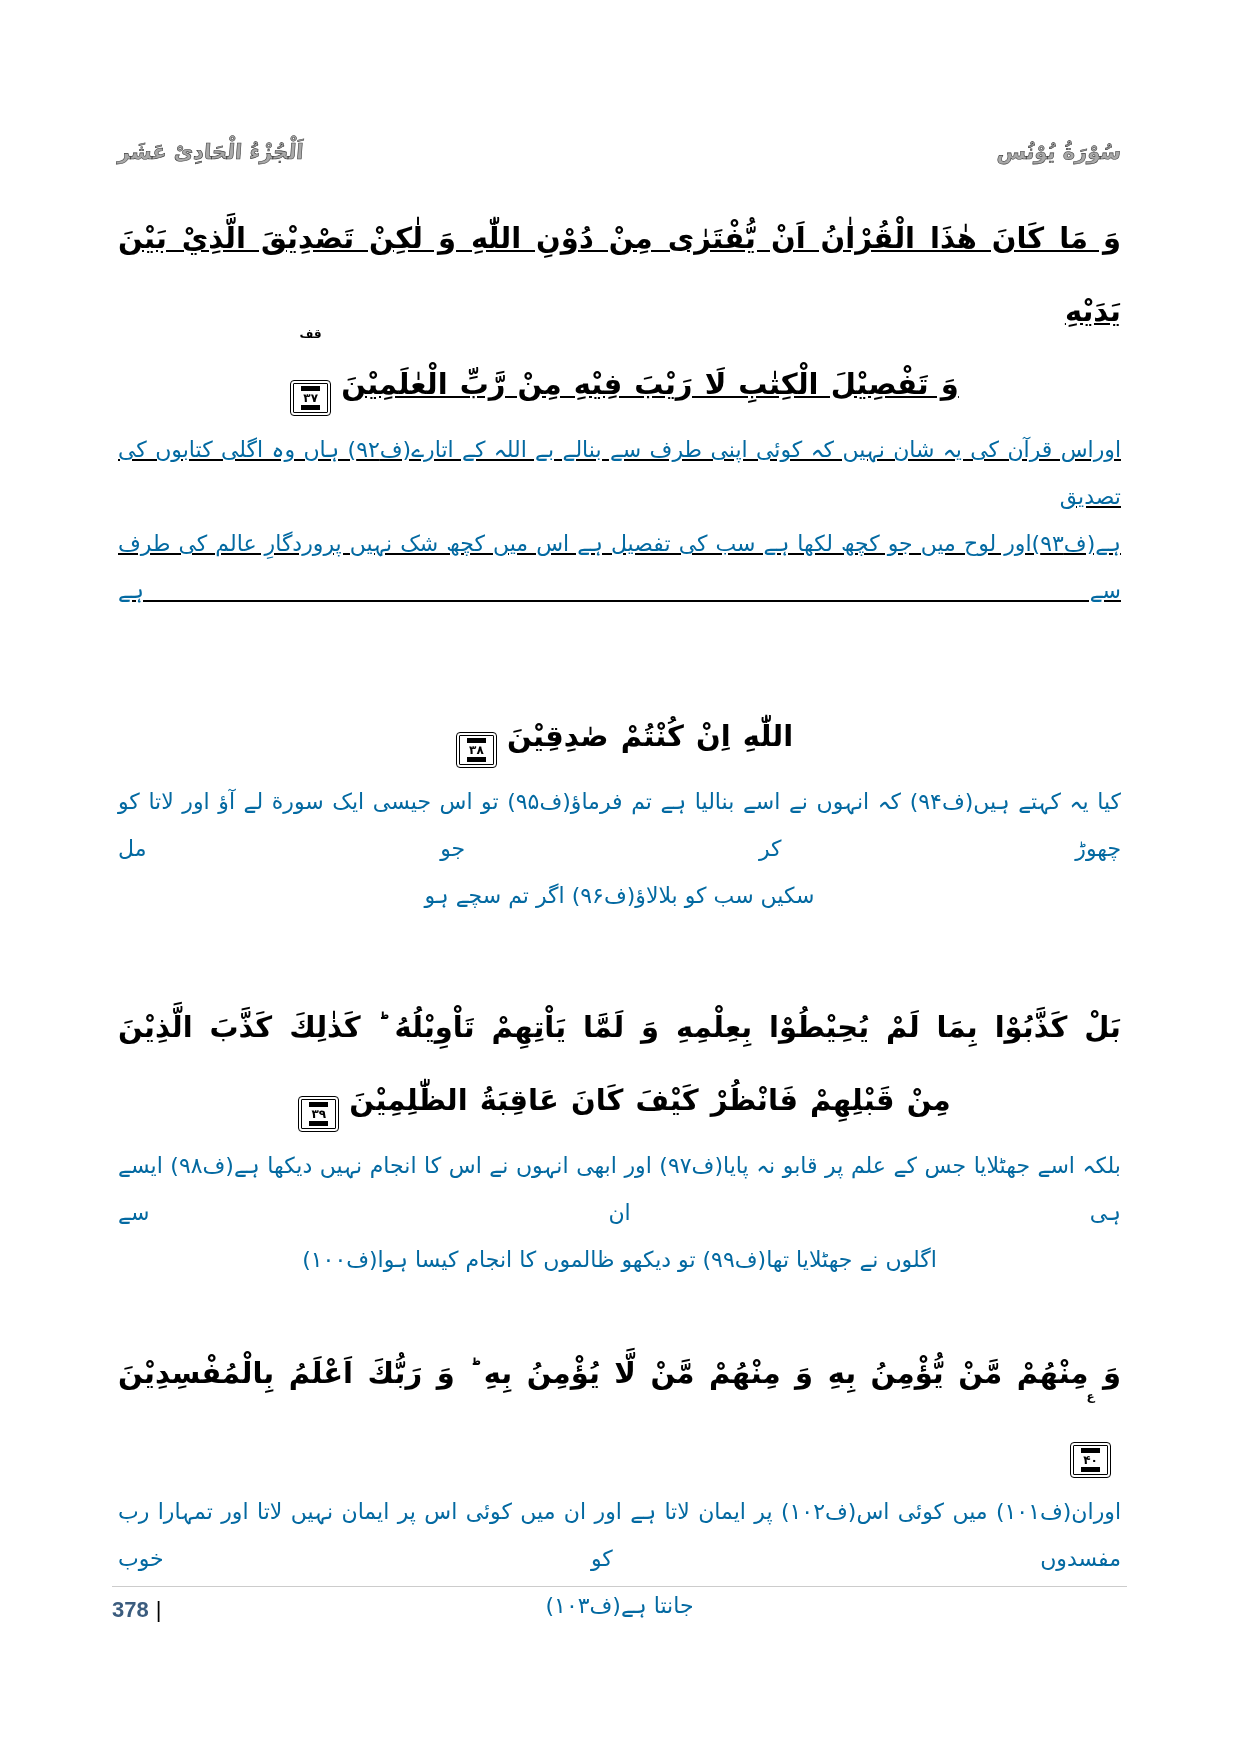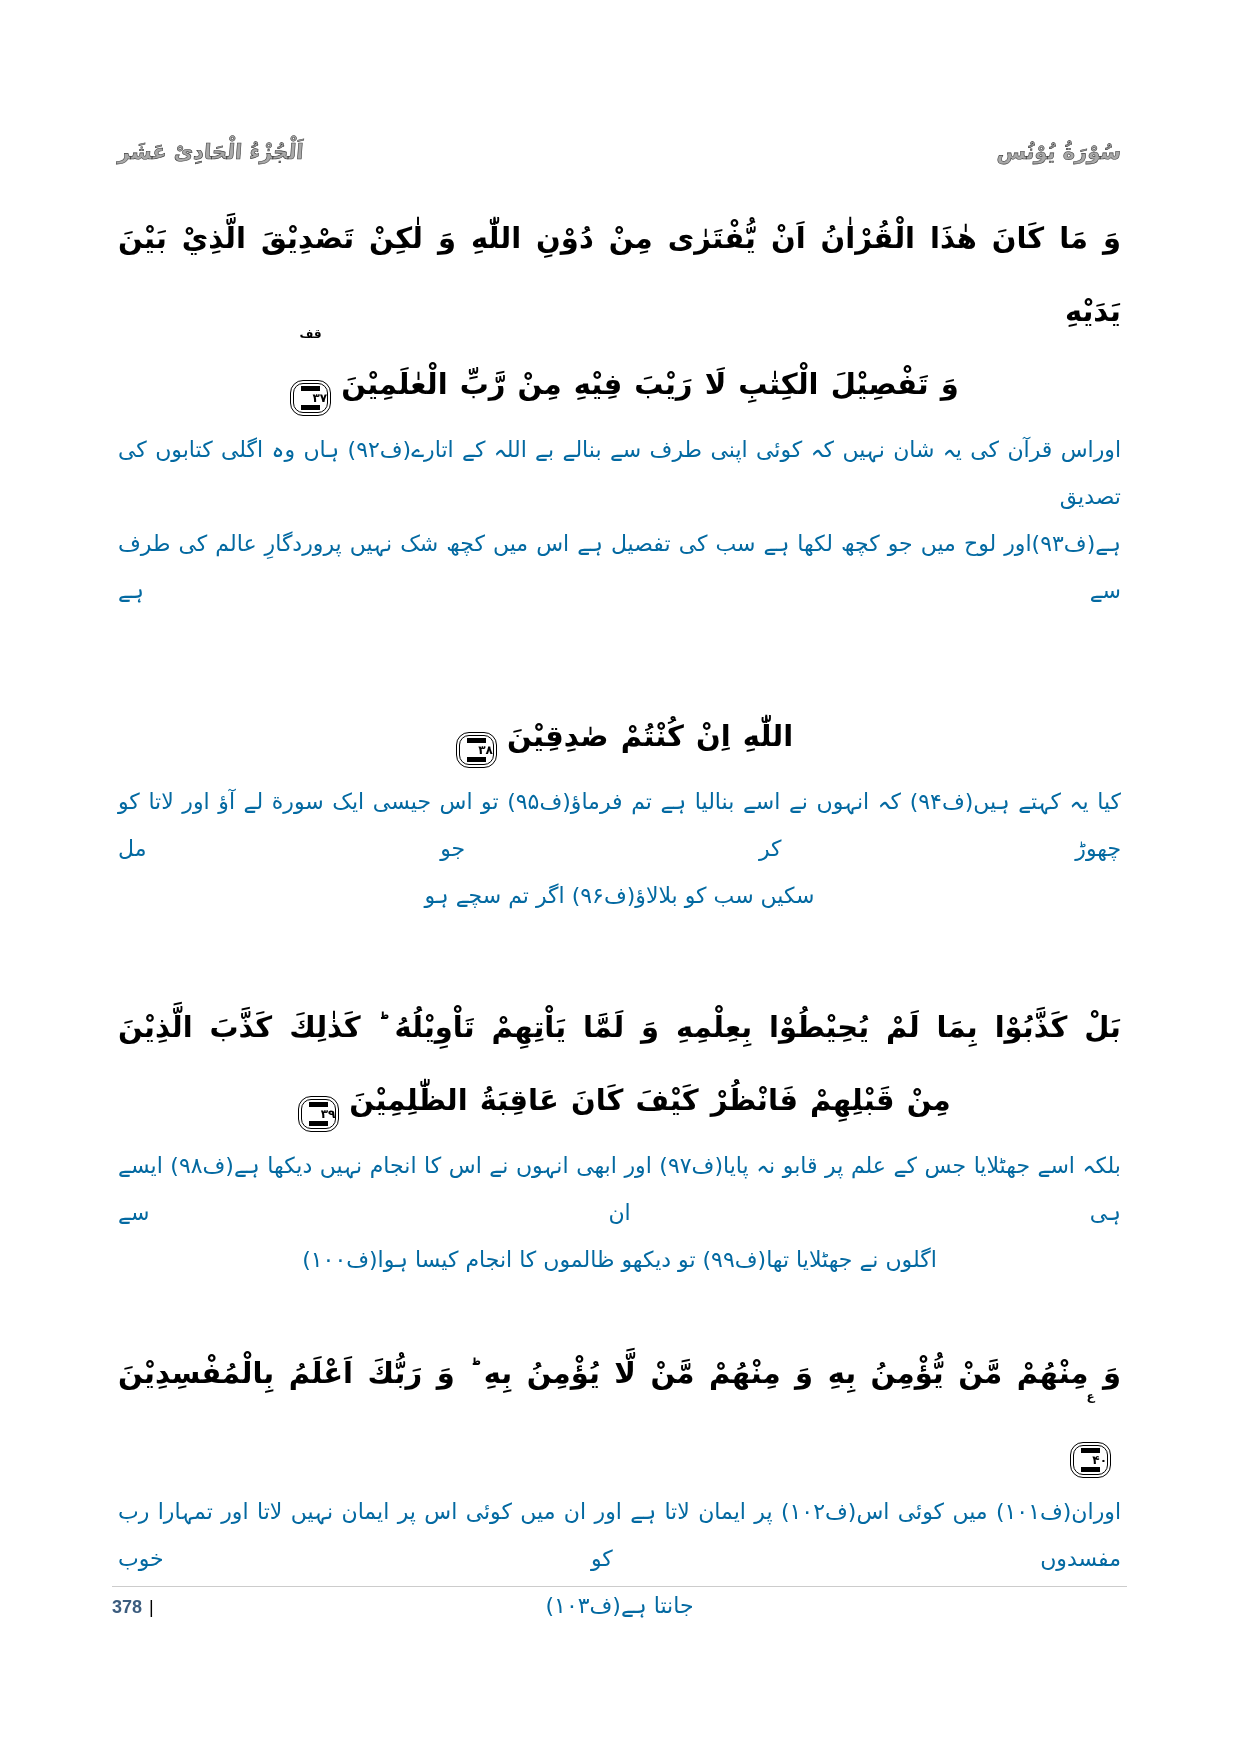--- a/index.html
+++ b/index.html
@@ -49,47 +49,47 @@
   }
   .urdu-group { margin-top:5px; }
 
   
   .medallion-wrap { position:relative; display:inline-block; margin:0 10px; }
   .stop-mark {
     position:absolute; top:-20px; left:50%; transform:translateX(-50%);
     font-size:12px; font-weight:bold; line-height:1; white-space:nowrap;
   }
   .medallion {
-    display:inline-flex; align-items:center; 
+    display:inline-flex; align-items:center; justify-content:center;
     width:41px; height:36px;
     border:4px double #000;
-    border-radius:13px;
+    border-radius:4px;
     vertical-align:-8px;
     background-image:linear-gradient(#000,#000),linear-gradient(#000,#000);
     background-repeat:no-repeat;
     background-size:58% 5px,58% 5px;
     background-position:center 2px,center calc(100% - 2px);
   }
   .vnum { font-size:12px; font-weight:bold; line-height:1; }
 
   
-  .vb1 { margin-top:26px; }
+  .vb1 { margin-top:26px;text-decoration:underline; }
   .vb2 { margin-top:86px; }
   .vb3 { margin-top:72px; }
   .vb4 { margin-top:54px; }
 
   
   .footer-rule {
     position:absolute; left:112px; right:112px; top:1586px;
     border-top:1.5px solid #cccccc;
   }
   .pageno {
     position:absolute; left:112px; top:1597px;
     font-family:"Liberation Sans", sans-serif;
-    font-size:18px; font-weight:bold;
+    font-size:22px; font-weight:bold;
     color:#3b5c7e;
   }
   .pageno .bar { color:#000; font-weight:normal; margin-left:7px; }
 </style>
 </head>
 <body>
 
 <div class="page">
   <div class="content">
 

